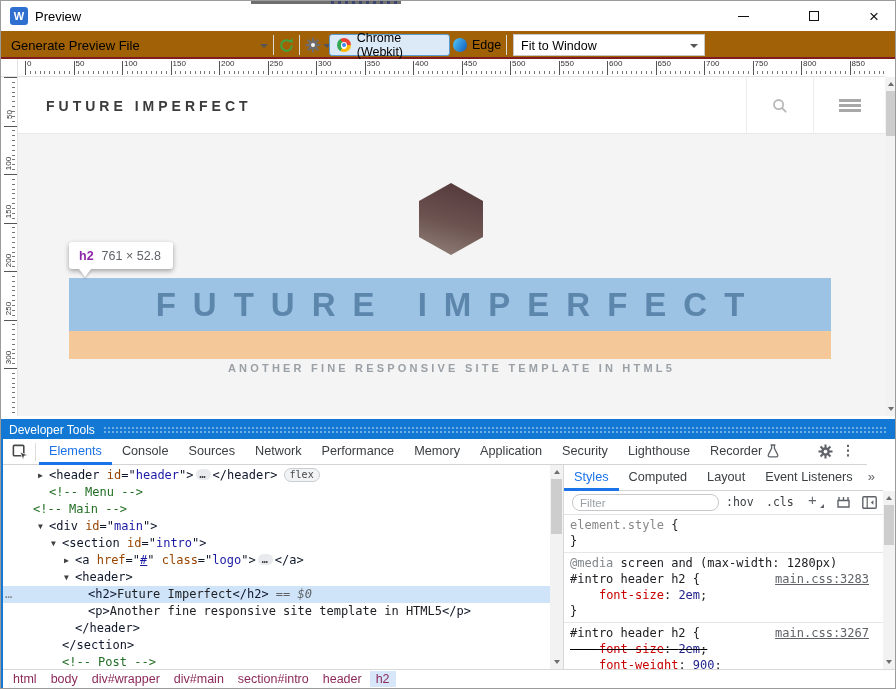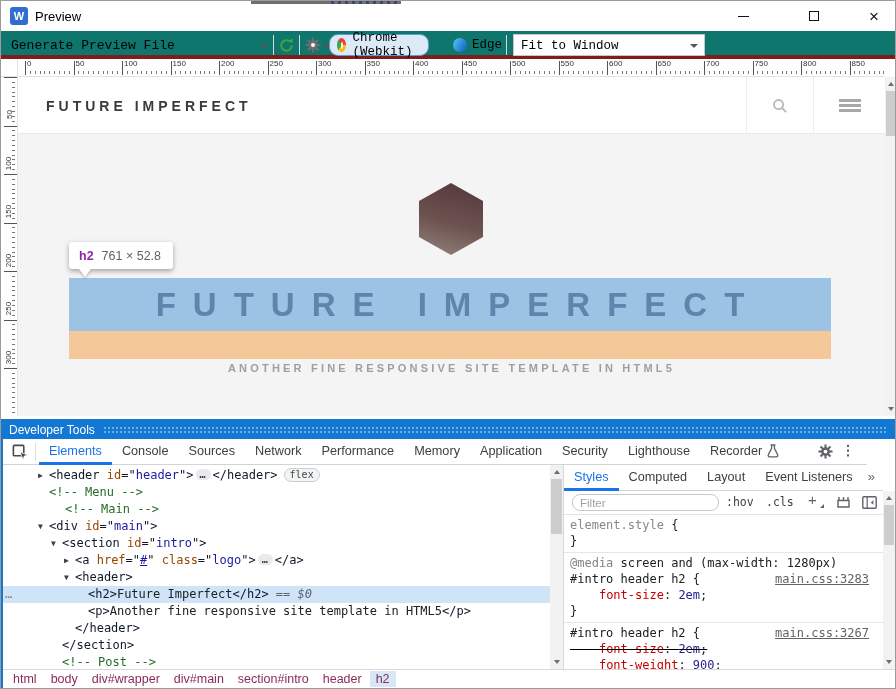--- a/index.html
+++ b/index.html
@@ -14,31 +14,31 @@
   .app-icon { position:absolute; left:9px; top:6px; width:18px; height:18px; background:#2f6fd0; border-radius:3px;
       color:#fff; font-weight:bold; font-size:11px; display:flex; align-items:center; justify-content:center; }
   .title-text { position:absolute; left:34px; top:8px; font-size:13px; color:#000; }
   .winbtn { position:absolute; top:0; width:46px; height:30px; display:flex; align-items:center; justify-content:center; }
   .btn-min { left:719px; } .btn-max { left:790px; } .btn-close { left:850px; }
   .glyph-min { width:11px; height:1px; background:#111; display:block; }
   .glyph-max { width:10px; height:10px; border:1px solid #111; display:block; }
   .glyph-close { font-size:17px; color:#111; line-height:17px; }
 
   
-  .toolbar { position:absolute; left:0; top:30px; width:894px; height:28px; background:#0f766e; border-bottom:4px solid #7f1d1d;font-family:Liberation Mono, monospace; }
+  .toolbar { position:absolute; left:0; top:30px; width:894px; height:28px; background:#a16207; border-bottom:2px solid #7f1d1d; }
   .gen-label { position:absolute; left:10px; top:7px; font-size:13px; color:#000; }
   .combo-arrow { width:0;height:0;border-left:4px solid transparent;border-right:4px solid transparent;border-top:4px solid #555; }
   .gen-arrow { position:absolute; left:259px; top:13px; }
   .tsep { position:absolute; top:4px; width:1px; height:20px; background:#d9d9d9; }
   .sep1 { left:272px; } .sep2 { left:298px; } .sep3 { left:505px; }
   .refresh-btn { position:absolute; left:277px; top:6px; width:17px; height:17px; }
   .gear-btn { position:absolute; left:304px; top:6px; width:16px; height:16px; }
   .gear-arrow { position:absolute; left:322px; top:13px; }
-  .chrome-btn { position:absolute; left:328px; top:3px; width:100px; height:22px; background:var(--chrome-btn-bg);
-      border:1px solid var(--chrome-btn-border); border-radius:9px; display:flex; align-items:center; }
+  .chrome-btn { position:absolute; left:328px; top:3px; width:121px; height:22px; background:var(--chrome-btn-bg);
+      border:1px solid var(--chrome-btn-border); border-radius:3px; display:flex; align-items:center; }
   .chrome-logo { width:14px; height:14px; border-radius:50%; margin-left:7px; position:relative;
       background:conic-gradient(from -30deg,#ea4335 0 120deg,#fbbc05 120deg 240deg,#34a853 240deg 360deg); }
   .chrome-logo .c-center { position:absolute; inset:3.5px; background:#fff; border-radius:50%; }
   .chrome-logo .c-dot { position:absolute; inset:4.7px; background:#4285f4; border-radius:50%; }
   .chrome-label { font-size:12.5px; margin-left:6px; color:#000; }
   .edge-btn { position:absolute; left:452px; top:3px; width:56px; height:22px; display:flex; align-items:center; }
   .edge-logo { width:14px; height:14px; border-radius:50%; background:linear-gradient(120deg,#4fc3f7 5%,#1565c0 90%); }
   .edge-label { font-size:12.5px; margin-left:5px; color:#000; }
   .fit-combo { position:absolute; left:512px; top:3px; width:192px; height:22px; background:#fff; border:1px solid #c6c6c6; }
   .fit-label { position:absolute; left:7px; top:4px; font-size:12.5px; color:#000; }
@@ -354,21 +354,21 @@
         </g>
         <circle cx="8" cy="8" r="4.6" fill="#5f6368"></circle>
           <circle cx="8" cy="8" r="2" fill="#fff"></circle>
       </svg>
       <span class="dt-kebab">⋮</span>
     </div>
 
     <div class="tree">
         <div class="trow" style="padding-left: 46px;"><span class="t-arrow" style="left: 35px;">▶</span><span class="c-tag">&lt;header </span><span class="c-attr">id</span><span class="c-tag">="</span><span class="c-val">header</span><span class="c-tag">"&gt;</span><span class="exp-dots">…</span><span class="c-tag">&lt;/header&gt;</span><span class="flex-badge">flex</span></div>
         <div class="trow" style="padding-left: 46px;"><span class="c-com">&lt;!-- Menu --&gt;</span></div>
-        <div class="trow" style="padding-left: 62px;"><span class="c-com">&lt;!-- Main --&gt;</span></div>
+        <div class="trow" style="padding-left: 30px;"><span class="c-com">&lt;!-- Main --&gt;</span></div>
         <div class="trow" style="padding-left: 46px;"><span class="t-arrow" style="left: 35px;">▼</span><span class="c-tag">&lt;div </span><span class="c-attr">id</span><span class="c-tag">="</span><span class="c-val">main</span><span class="c-tag">"&gt;</span></div>
         <div class="trow" style="padding-left: 59px;"><span class="t-arrow" style="left: 48px;">▼</span><span class="c-tag">&lt;section </span><span class="c-attr">id</span><span class="c-tag">="</span><span class="c-val">intro</span><span class="c-tag">"&gt;</span></div>
         <div class="trow" style="padding-left: 72px;"><span class="t-arrow" style="left: 61px;">▶</span><span class="c-tag">&lt;a </span><span class="c-attr">href</span><span class="c-tag">="</span><span class="c-lnk">#</span><span class="c-tag">" </span><span class="c-attr">class</span><span class="c-tag">="</span><span class="c-val">logo</span><span class="c-tag">"&gt;</span><span class="exp-dots">…</span><span class="c-tag">&lt;/a&gt;</span></div>
         <div class="trow" style="padding-left: 72px;"><span class="t-arrow" style="left: 61px;">▼</span><span class="c-tag">&lt;header&gt;</span></div>
         <div class="trow sel" style="padding-left: 85px;"><span class="gutter-dots">…</span><span class="c-tag">&lt;h2&gt;</span><span class="c-txt">Future Imperfect</span><span class="c-tag">&lt;/h2&gt;</span><span class="c-dim"> == $0</span></div>
         <div class="trow" style="padding-left: 85px;"><span class="c-tag">&lt;p&gt;</span><span class="c-txt">Another fine responsive site template in HTML5</span><span class="c-tag">&lt;/p&gt;</span></div>
         <div class="trow" style="padding-left: 72px;"><span class="c-tag">&lt;/header&gt;</span></div>
         <div class="trow" style="padding-left: 59px;"><span class="c-tag">&lt;/section&gt;</span></div>
         <div class="trow" style="padding-left: 59px;"><span class="c-com">&lt;!-- Post --&gt;</span></div>
       </div>

